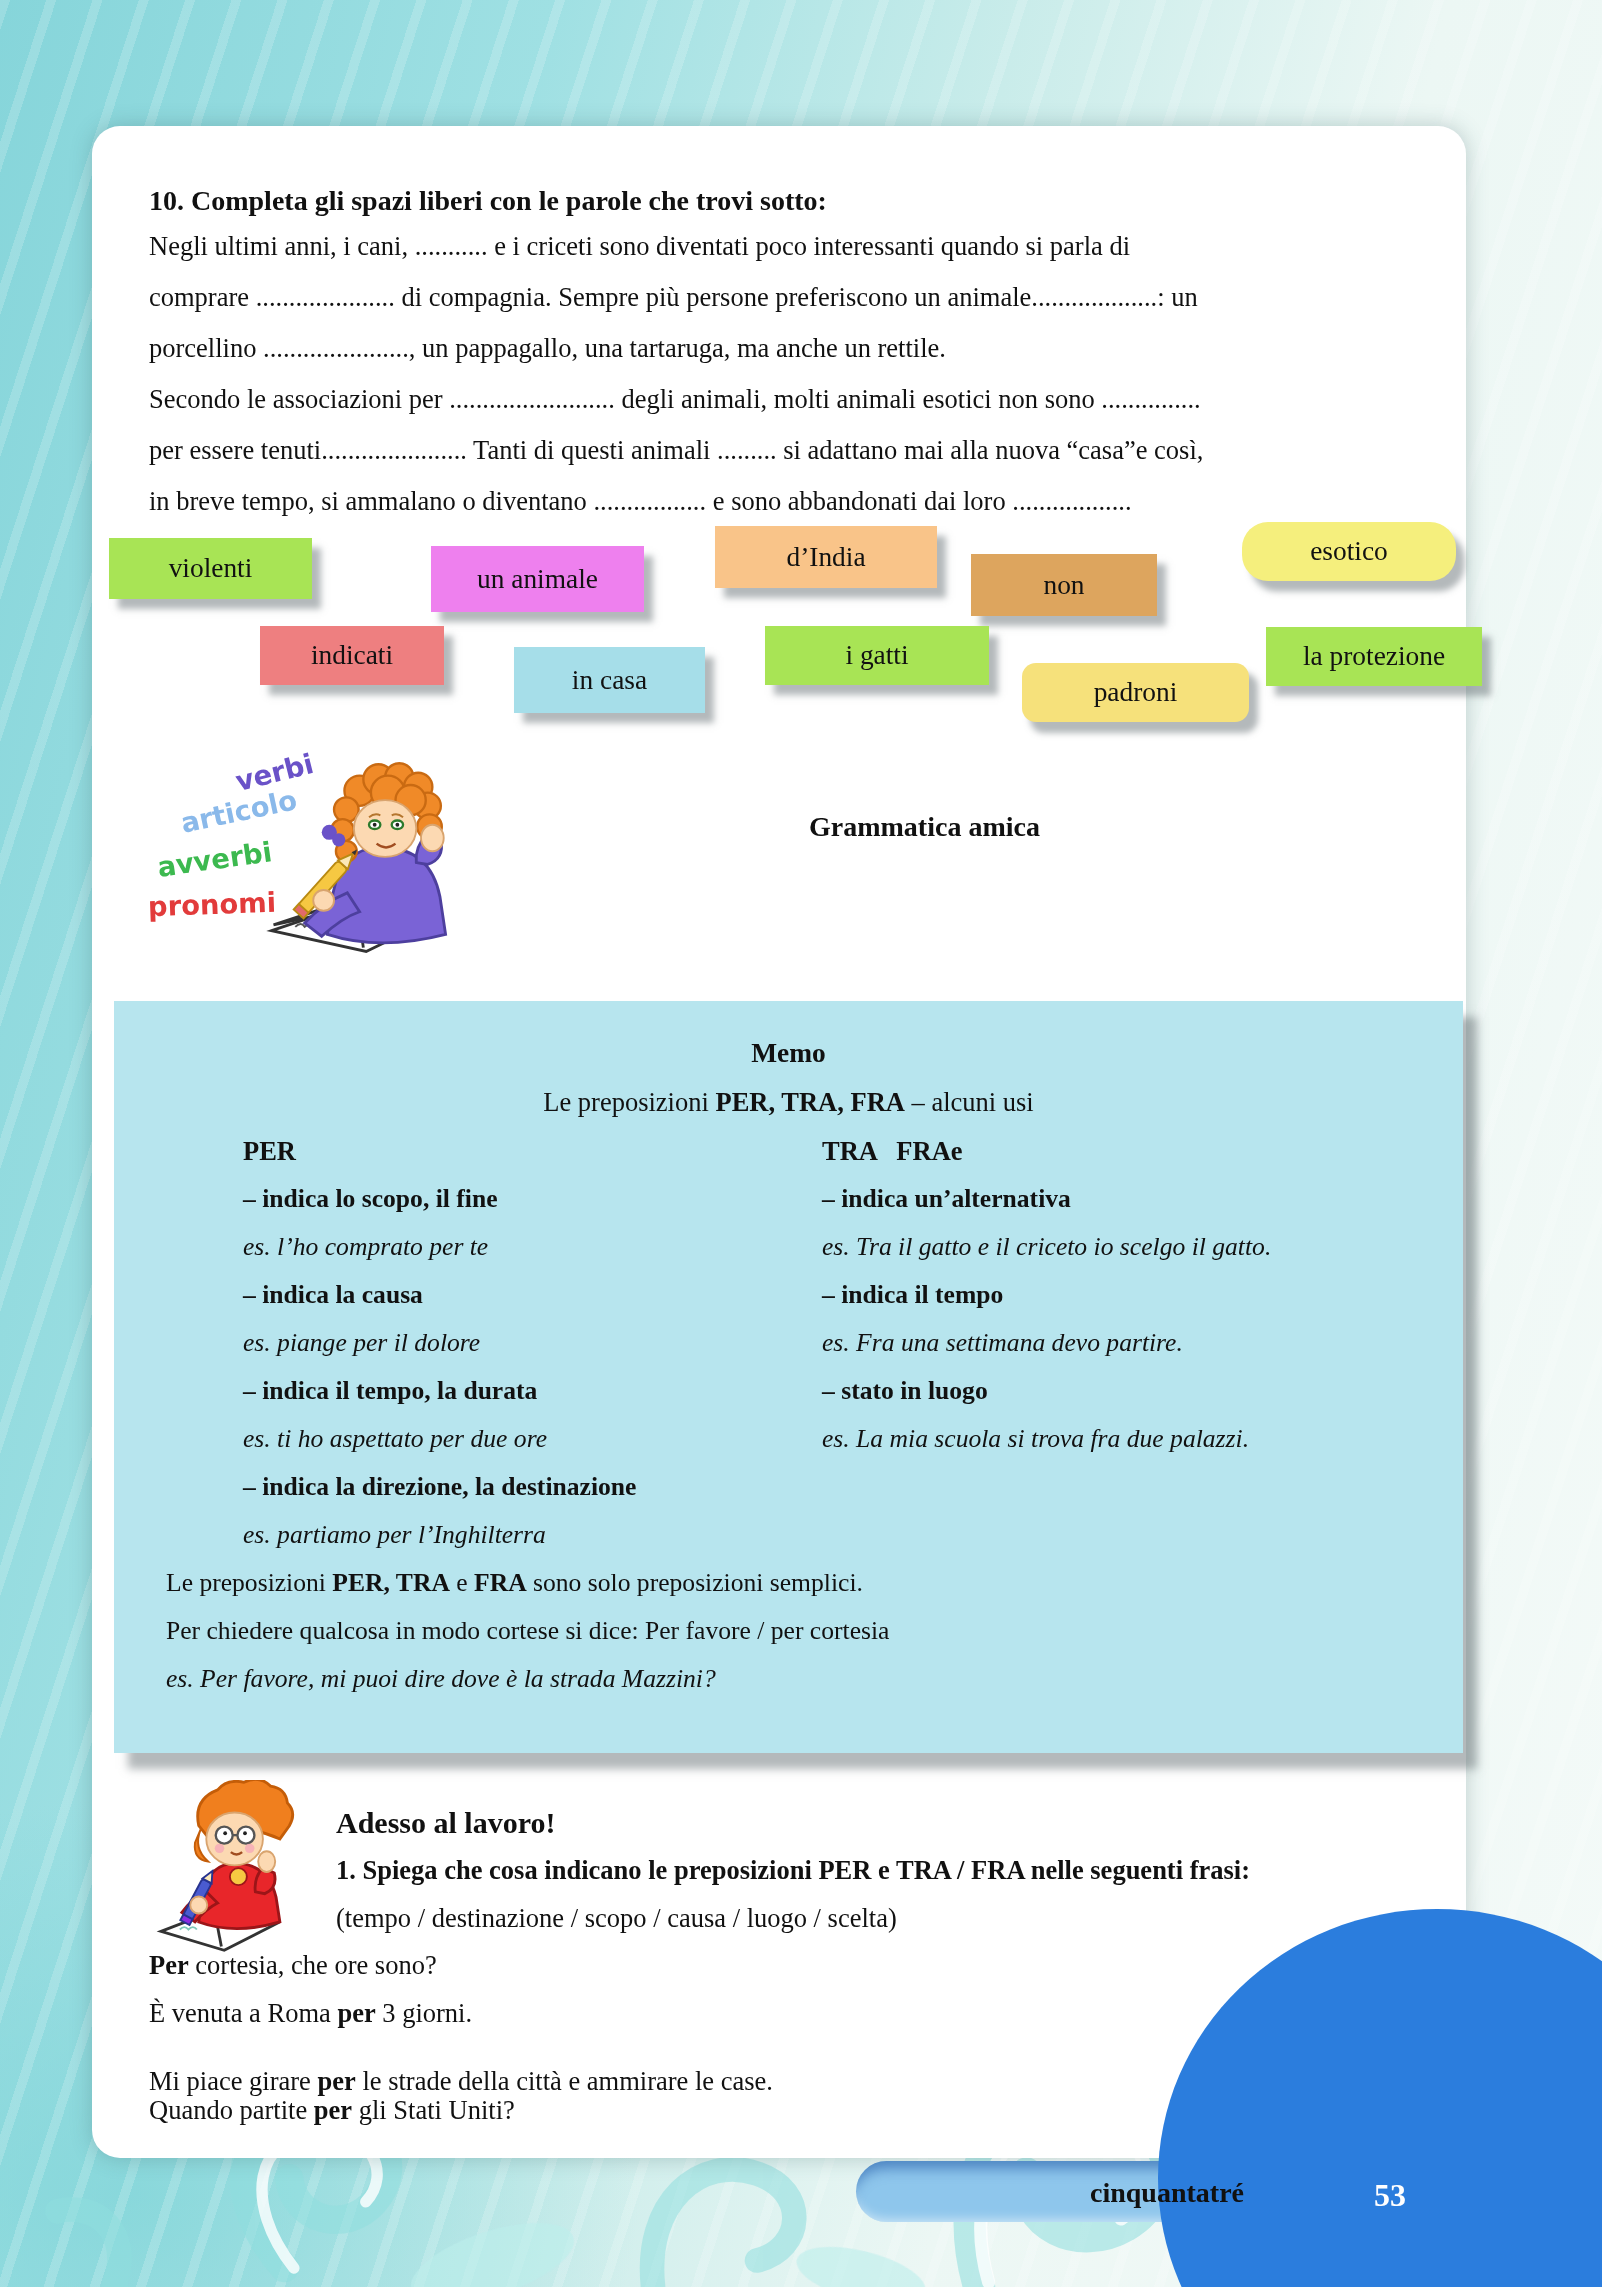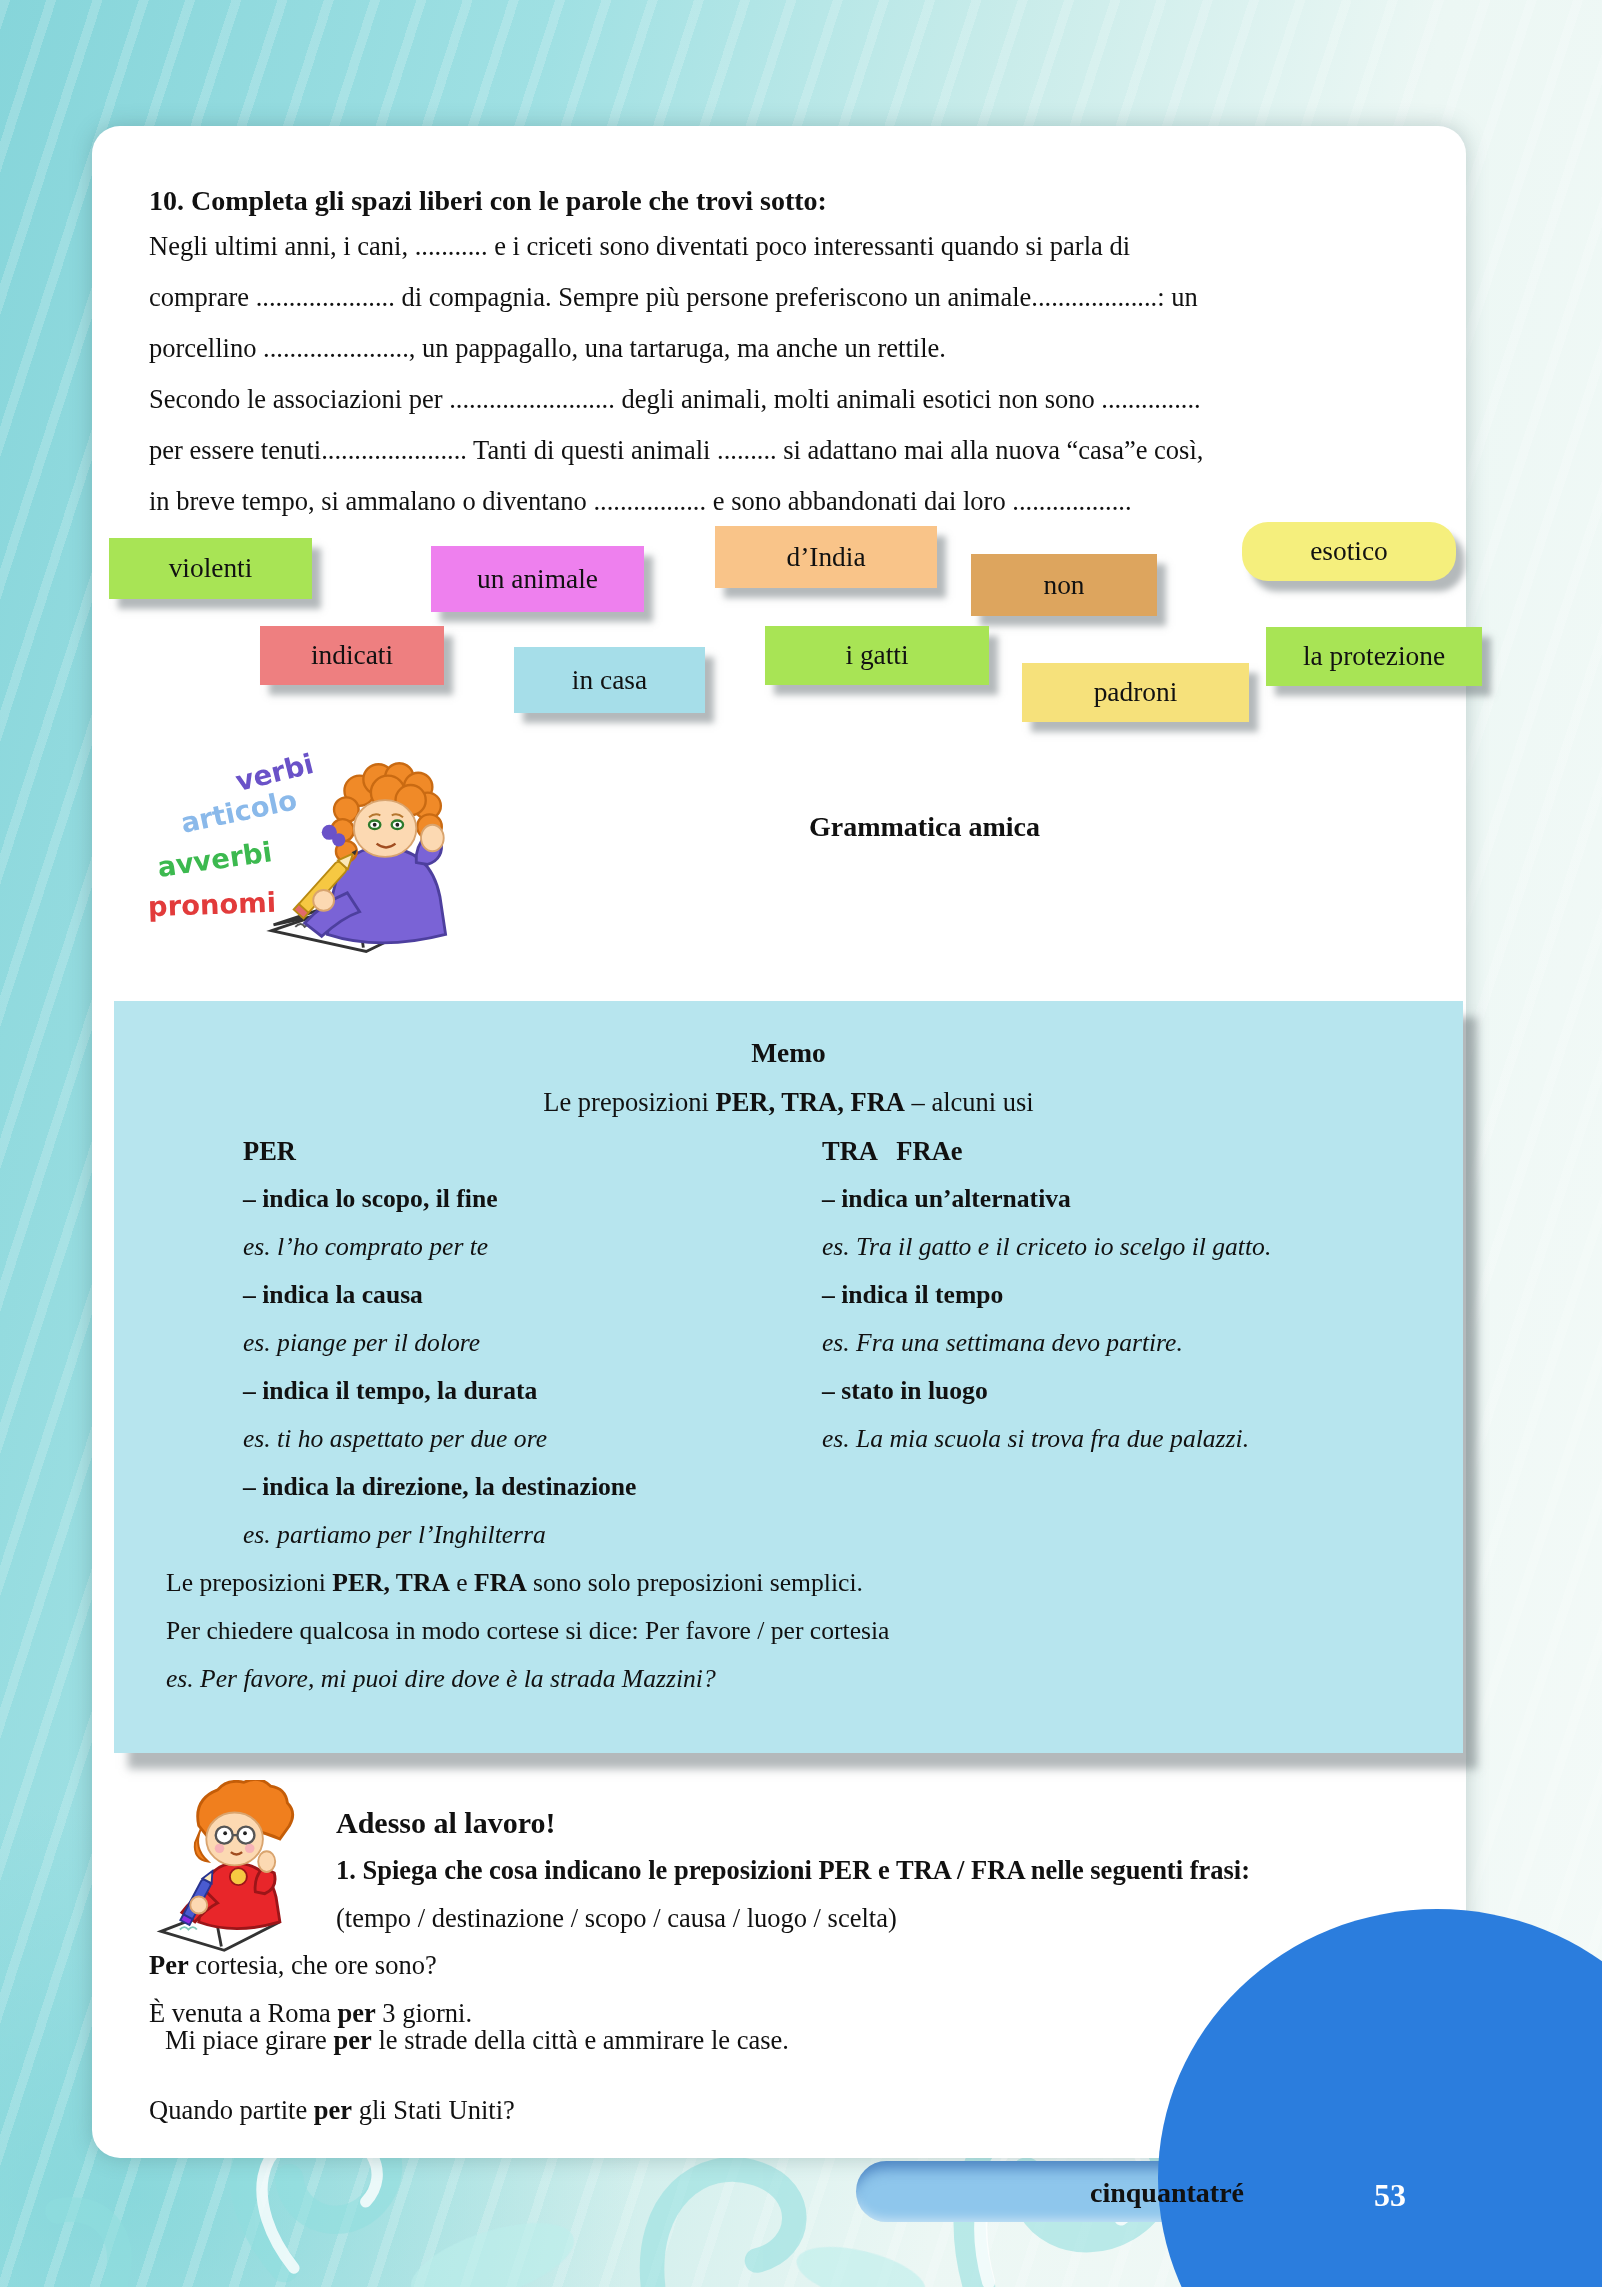--- a/index.html
+++ b/index.html
@@ -116,21 +116,21 @@
       </div>
     <div class="word-card" style="left: 168px; top: 500px; width: 184px; height: 59px; background: rgb(238, 127, 128);">
         <span>indicati</span>
       </div>
     <div class="word-card" style="left: 422px; top: 521px; width: 191px; height: 66px; background: rgb(166, 222, 233);">
         <span>in casa</span>
       </div>
     <div class="word-card" style="left: 673px; top: 500px; width: 224px; height: 59px; background: rgb(168, 228, 85);">
         <span>i gatti</span>
       </div>
-    <div class="word-card" style="left: 930px; top: 537px; width: 227px; height: 59px; background: rgb(246, 225, 123);">
+    <div class="word-card" style="left: 930px; top: 537px; width: 227px; height: 59px; background: rgb(246, 225, 123); border-radius: 14px;">
         <span>padroni</span>
       </div>
     <div class="word-card" style="left: 1174px; top: 501px; width: 216px; height: 59px; background: rgb(168, 228, 85);">
         <span>la protezione</span>
       </div>
 
     <div class="abs" style="left:52px;top:625px;width:312px;height:208px;">
       <span class="vword" style="left: 91px; top: 5.7px; transform: rotate(-14deg); color: rgb(106, 82, 200);">verbi</span>
       <span class="vword" style="left: 36px; top: 45px; transform: rotate(-12deg); color: rgb(138, 185, 234);">articolo</span>
       <span class="vword" style="left: 13.2px; top: 93px; transform: rotate(-8deg); color: rgb(60, 185, 79);">avverbi</span>
@@ -266,21 +266,21 @@
     <div class="abs work-head nowrap" style="left:244px;top:1680px;">Adesso al lavoro!</div>
     <div class="abs work-task nowrap" style="left:244px;top:1729px;">1. Spiega che cosa indicano le preposizioni PER e TRA / FRA nelle seguenti frasi:</div>
     <div class="abs work-opts nowrap" style="left:244px;top:1777px;">(tempo / destinazione / scopo / causa / luogo / scelta)</div>
 
     <div class="sentence" style="top:1824px;">
       <span></span><span class="bold">Per</span><span> cortesia, che ore sono?</span>
     </div>
     <div class="sentence" style="top:1872px;">
       <span>È venuta a Roma </span><span class="bold">per</span><span> 3 giorni.</span>
     </div>
-    <div class="sentence" style="top:1899px;margin-left:16px;">
+    <div class="sentence" style="top:1940px;">
       <span>Mi piace girare </span><span class="bold">per</span><span> le strade della città e ammirare le case.</span>
     </div>
     <div class="sentence" style="top:1969px;">
       <span>Quando partite </span><span class="bold">per</span><span> gli Stati Uniti?</span>
     </div>
   </div>
 
   <div class="foot-band" style="background: rgb(142, 198, 236);"></div>
   <div class="foot-circle" style="background: rgb(43, 125, 221);"></div>
   <div class="foot-word">cinquantatré</div>

